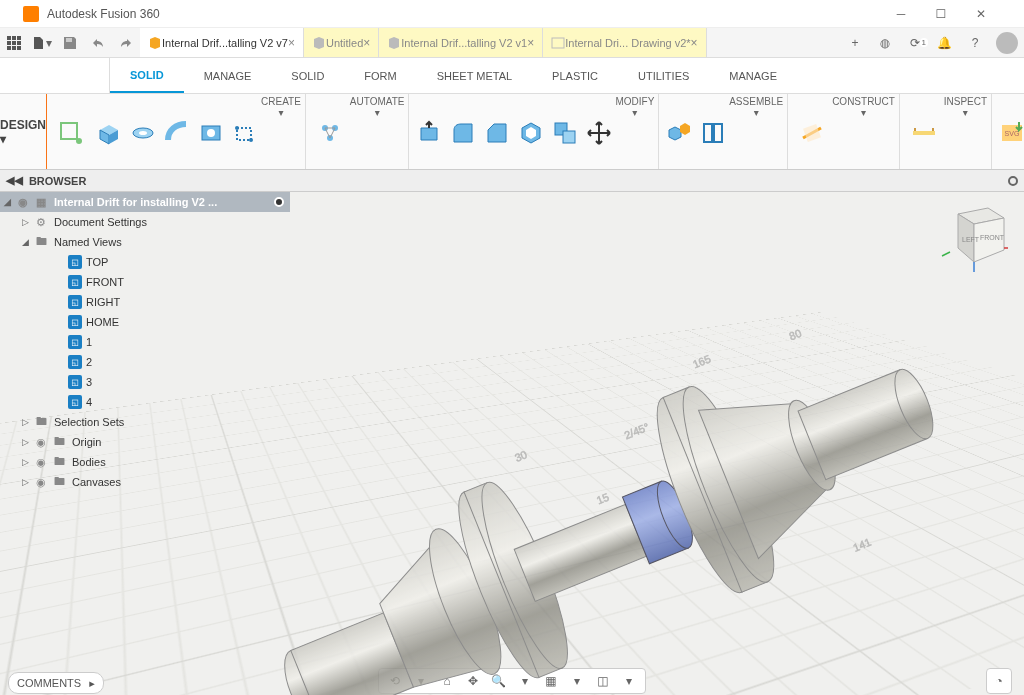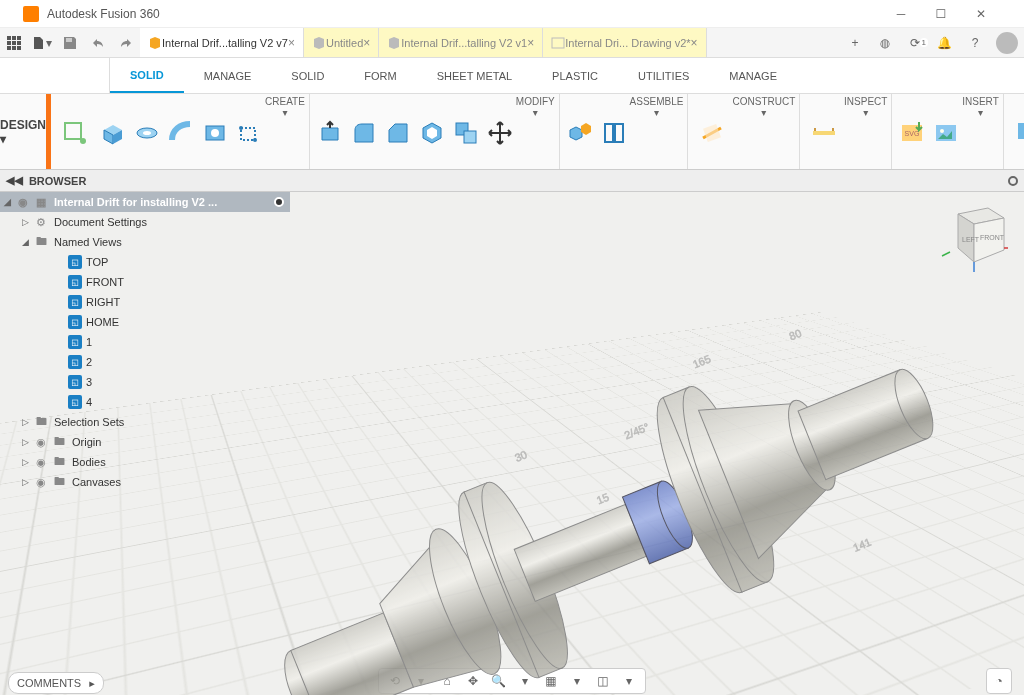--- a/index.html
+++ b/index.html
@@ -25,21 +25,21 @@
 .avatar { width:22px; height:22px; border-radius:50%; background:#bbb; margin:0 6px; }
 
 
 .modetabs { height:36px; display:flex; border-bottom:1px solid #ddd; font-size:11px; }
 .designbox { width:110px; border-right:1px solid #ddd; }
 .modetab { padding:0 20px; display:flex; align-items:center; color:#555; }
 .modetab.active { color:#0696d7; border-bottom:2px solid #0696d7; font-weight:600; }
 
 
 .ribbon { height:76px; display:flex; border-bottom:1px solid #ccc; background:#fafafa; }
-.designbtn { width:110px; display:flex; align-items:center; justify-content:center; font-size:12px; font-weight:600; color:#444; border-right:5px solid #f97316; }
+.designbtn { width:110px; display:flex; align-items:center; justify-content:center; font-size:12px; font-weight:600; color:#444; border-right:1px solid #f97316; }
 .rgroup { display:flex; flex-direction:row; border-right:1px solid #ddd; padding:2px 4px 0; }
 .rgroup .icons { flex:1; display:flex; align-items:center; gap:2px; }
 .rgroup .glabel { font-size:10px; color:#666; text-align:center; padding-bottom:2px; }
 .ricon { width:32px; height:32px; display:flex; align-items:center; justify-content:center; border-radius:2px; }
 .ricon.big { width:40px; height:40px; }
 .ricon svg { width:26px; height:26px; }
 
 
 .browser-hdr { height:22px; background:#eee; border-bottom:1px solid #ccc; display:flex; align-items:center; padding:0 6px; font-size:11px; font-weight:600; color:#444; gap:6px; }
 .browser-hdr .dot { margin-left:auto; width:10px; height:10px; border-radius:50%; border:2px solid #666; }
@@ -221,20 +221,33 @@
           <svg viewBox="0 0 26 26">
             <rect x="5" y="8" width="14" height="12" fill="none" stroke="#2a7db8" stroke-width="2" stroke-dasharray="2"></rect>
             <circle cx="5" cy="8" r="2" fill="#2a7db8"></circle>
             <circle cx="19" cy="20" r="2" fill="#2a7db8"></circle>
           </svg>
         </div>
     </div>
     <div class="glabel">CREATE ▾</div>
   </div>
 
+  <div class="rgroup">
+    <div class="icons">
+      <div class="ricon big">
+          <svg viewBox="0 0 26 26">
+            <circle cx="8" cy="8" r="3" fill="#6eb8e6"></circle>
+            <circle cx="18" cy="8" r="3" fill="#6eb8e6"></circle>
+            <circle cx="13" cy="18" r="3" fill="#6eb8e6"></circle>
+            <path d="M8 8L18 8L13 18z" fill="none" stroke="#999"></path>
+          </svg>
+        </div>
+    </div>
+    <div class="glabel">AUTOMATE ▾</div>
+  </div>
 
   <div class="rgroup">
     <div class="icons">
       <div class="ricon">
           <svg viewBox="0 0 26 26">
             <path class="cube-ico" d="M5 8h16v12H5z"></path>
             <path d="M13 2v6M10 5l3-3 3 3" stroke="#333" fill="none" stroke-width="2"></path>
           </svg>
         </div>
       <div class="ricon">

